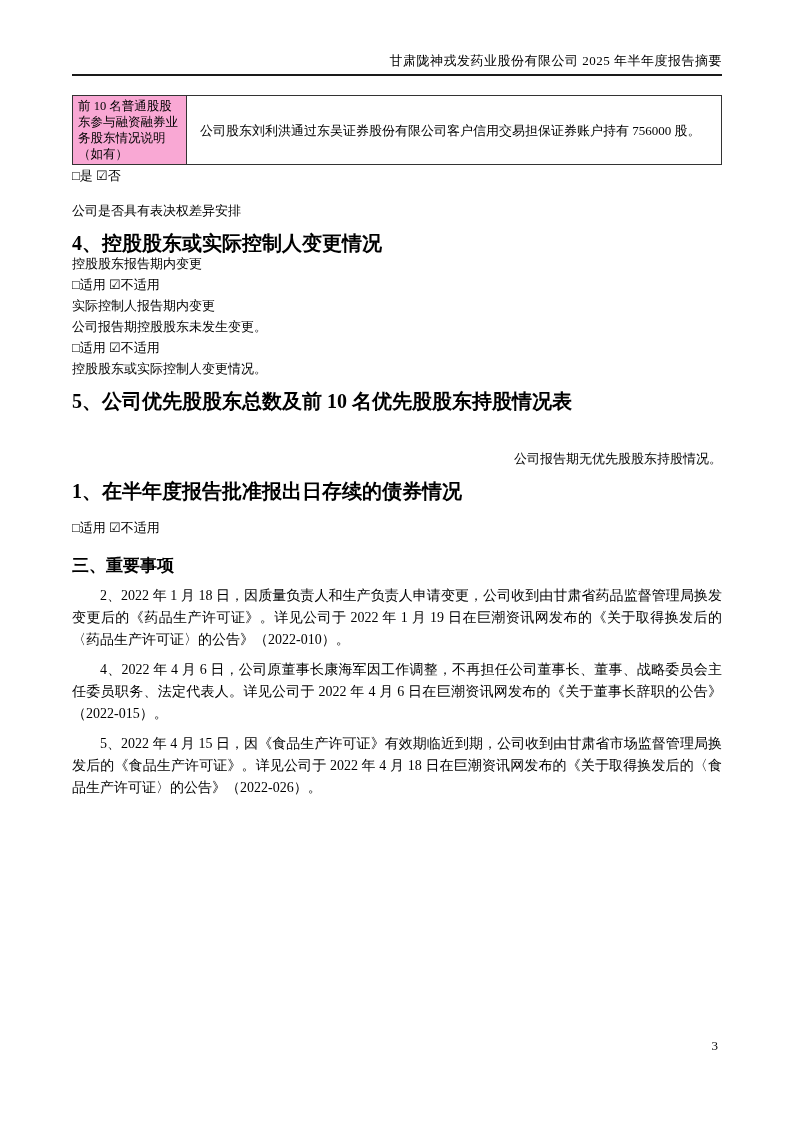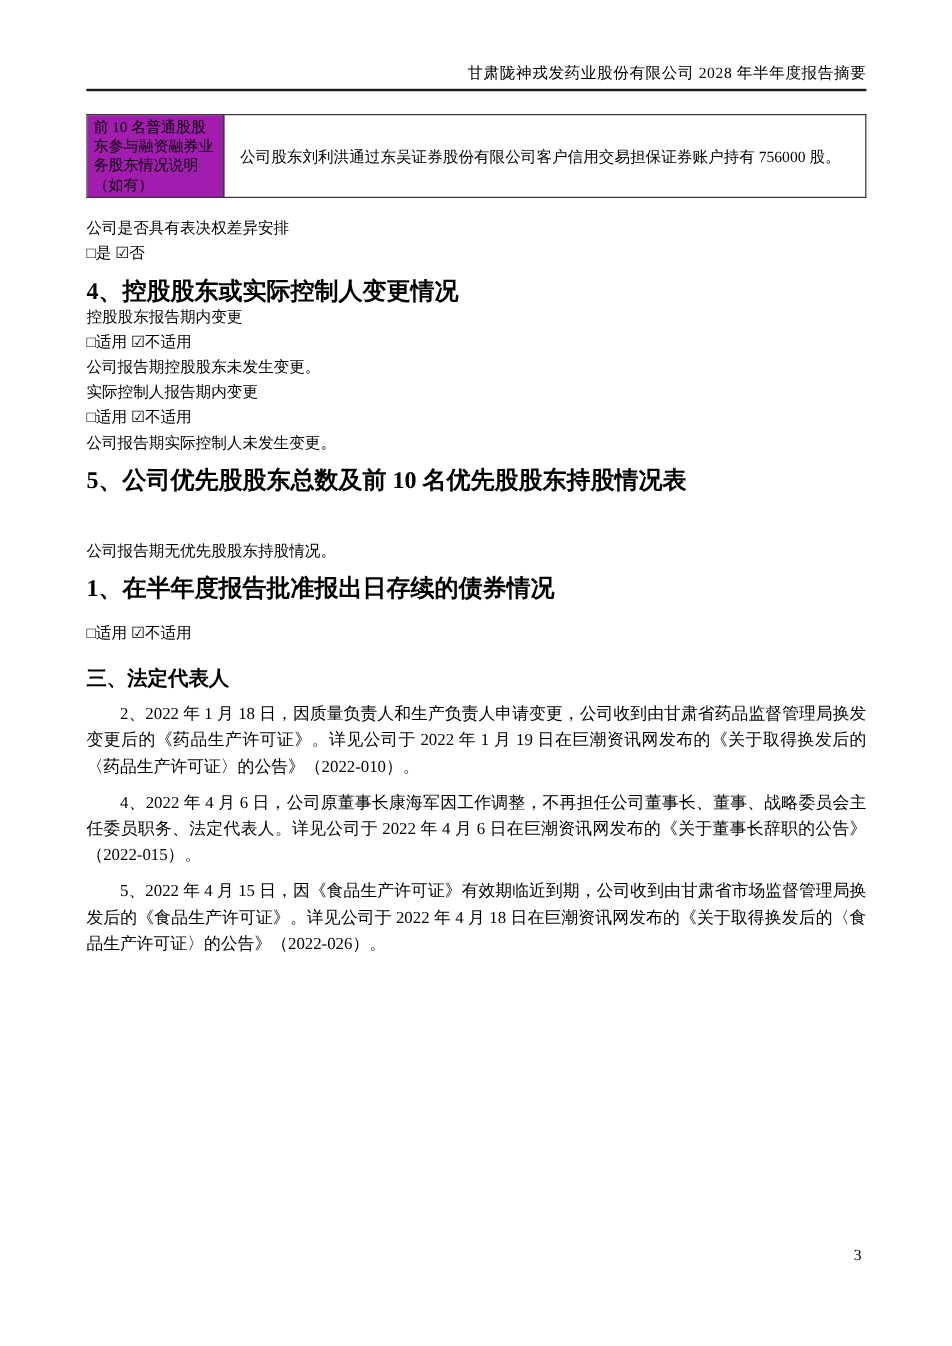--- a/index.html
+++ b/index.html
@@ -35,38 +35,38 @@
     border-collapse: collapse;
     margin-top: 19px;
     table-layout: fixed;
   }
   table.info-table td {
     border: 1px solid #333333;
     vertical-align: middle;
   }
   td.cell-label {
     width: 103px;
-    background: #a21caf;
+    background: #f9a8d4;
     padding: 2px 5px;
     font-size: 12.5px;
     line-height: 16px;
   }
   td.cell-value {
     padding: 4px 13px;
     font-size: 13px;
     line-height: 17px;
   }
   .line {
     font-size: 13px;
     line-height: 21px;
     margin: 0;
   }
   .mt14 { margin-top: 14px; }
   .mt26 { }
-  .mt37 { margin-top: 37px; }
+  .mt37 { margin-top: 37px; text-align: right; }
   .mt16 { margin-top: 16px; }
   h3.sec-heading {
     margin: 12px 0 0 0;
     font-size: 20px;
     line-height: 20px;
     font-weight: bold;
   }
   h3.mt15 { }
   h2.major-heading {
     margin: 17px 0 0 0;
@@ -89,49 +89,49 @@
     font-size: 13px;
     line-height: 15px;
   }
 </style>
 </head>
 <body>
 
 <div class="page">
 
   <div class="doc-header">
-    <span>甘肃陇神戎发药业股份有限公司 2028 年半年度报告摘要</span>
+    <span>甘肃陇神戎发药业股份有限公司 2025 年半年度报告摘要</span>
   </div>
 
   <table class="info-table">
     <tbody>
         <tr>
       <td class="cell-label">前 10 名普通股股东参与融资融券业务股东情况说明（如有）</td>
       <td class="cell-value">公司股东刘利洪通过东吴证券股份有限公司客户信用交易担保证券账户持有 756000 股。</td>
     </tr>
   </tbody>
     </table>
 
+  <div class="line">□是 ☑否</div>
   <div class="line mt14">公司是否具有表决权差异安排</div>
-  <div class="line">□是 ☑否</div>
 
   <h3 class="sec-heading">4、控股股东或实际控制人变更情况</h3>
   <div class="line mt26">控股股东报告期内变更</div>
   <div class="line">□适用 ☑不适用</div>
+  <div class="line">实际控制人报告期内变更</div>
   <div class="line">公司报告期控股股东未发生变更。</div>
-  <div class="line">实际控制人报告期内变更</div>
   <div class="line">□适用 ☑不适用</div>
-  <div class="line">公司报告期实际控制人未发生变更。</div>
+  <div class="line">控股股东或实际控制人变更情况。</div>
 
   <h3 class="sec-heading mt15">5、公司优先股股东总数及前 10 名优先股股东持股情况表</h3>
   <div class="line mt37">公司报告期无优先股股东持股情况。</div>
 
   <h3 class="sec-heading mt15">1、在半年度报告批准报出日存续的债券情况</h3>
   <div class="line mt16">□适用 ☑不适用</div>
 
-  <h2 class="major-heading">三、法定代表人</h2>
+  <h2 class="major-heading">三、重要事项</h2>
   <p class="para">2、2022 年 1 月 18 日，因质量负责人和生产负责人申请变更，公司收到由甘肃省药品监督管理局换发变更后的《药品生产许可证》。详见公司于 2022 年 1 月 19 日在巨潮资讯网发布的《关于取得换发后的〈药品生产许可证〉的公告》（2022-010）。</p>
   <p class="para">4、2022 年 4 月 6 日，公司原董事长康海军因工作调整，不再担任公司董事长、董事、战略委员会主任委员职务、法定代表人。详见公司于 2022 年 4 月 6 日在巨潮资讯网发布的《关于董事长辞职的公告》（2022-015）。</p>
   <p class="para">5、2022 年 4 月 15 日，因《食品生产许可证》有效期临近到期，公司收到由甘肃省市场监督管理局换发后的《食品生产许可证》。详见公司于 2022 年 4 月 18 日在巨潮资讯网发布的《关于取得换发后的〈食品生产许可证〉的公告》（2022-026）。</p>
 
   <div class="page-number">3</div>
 
 </div>
 
 </body></html>

